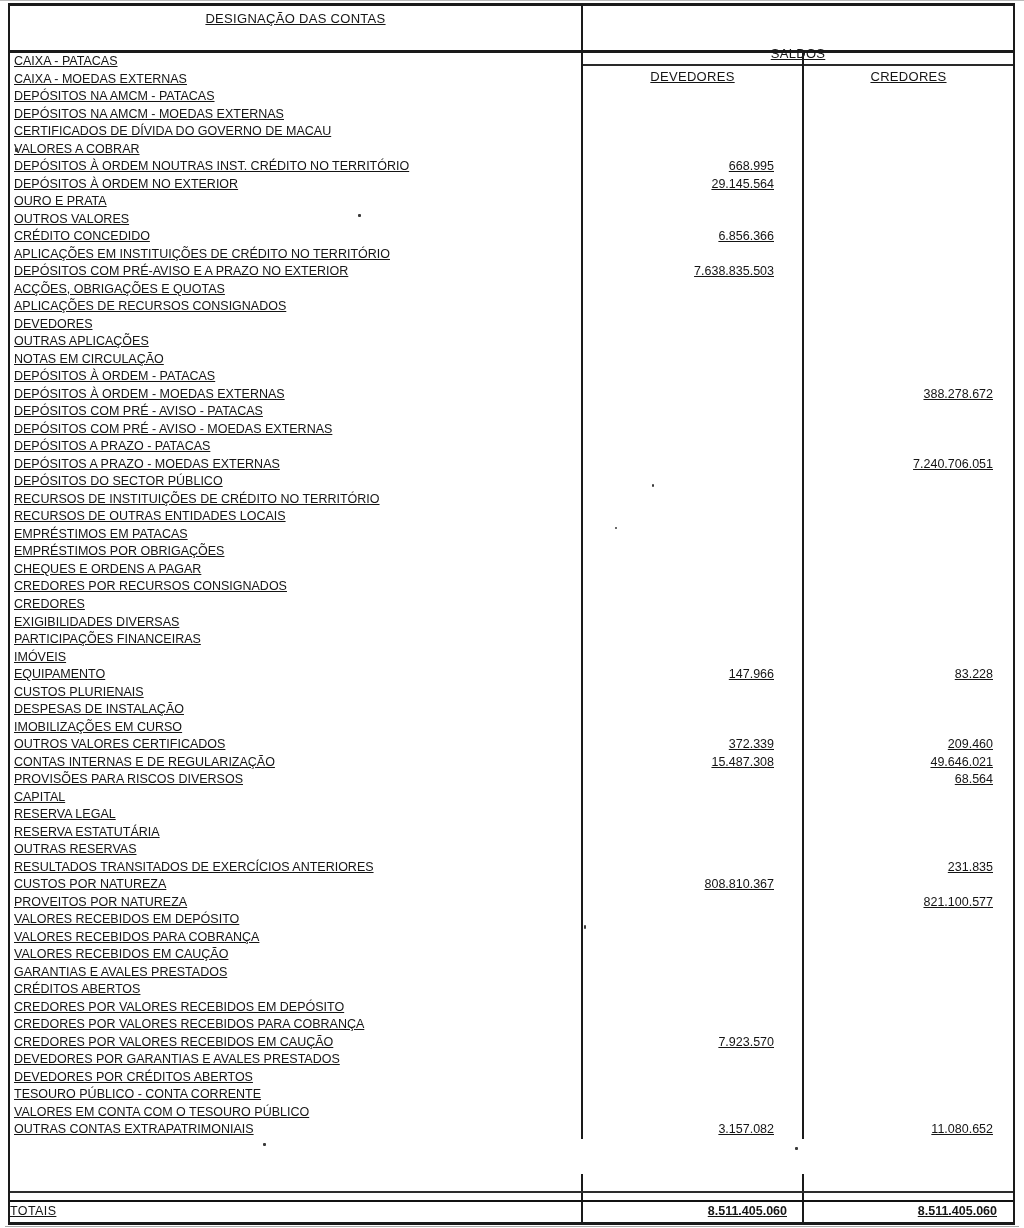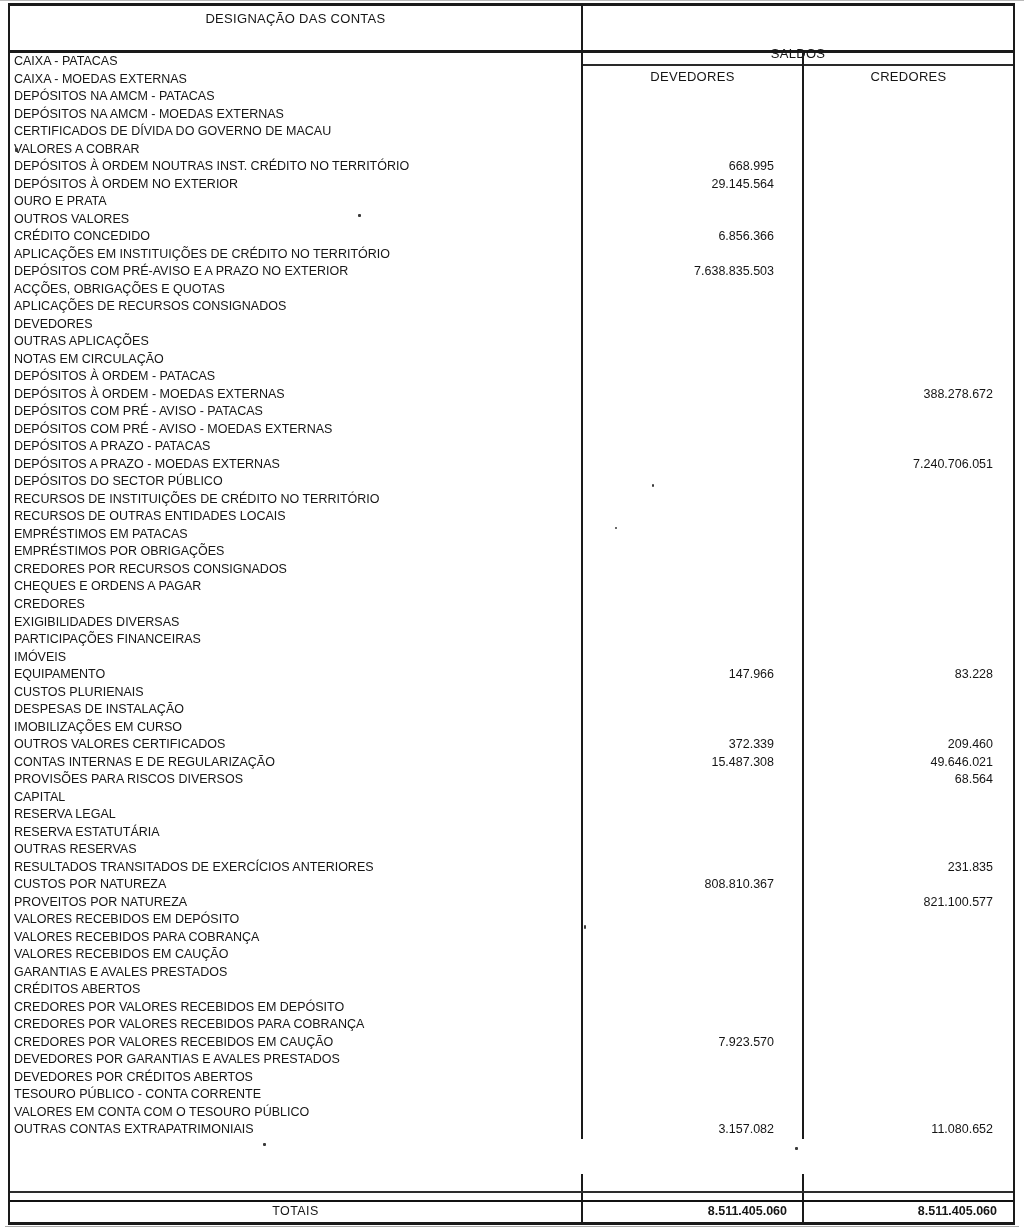--- a/index.html
+++ b/index.html
@@ -24,20 +24,21 @@
     top: 3px;
     width: 1007px;
     height: 1222px;
     border: 2px solid #1a1a1a;
     border-top-width: 3px;
     border-bottom-width: 3px;
     box-sizing: border-box;
     display: flex;
     flex-direction: column;
     background: #fff;
+    text-decoration: underline;
   }
   
   .thead {
     display: flex;
     height: 44px;
     border-bottom: 3px solid #1a1a1a;
     flex: none;
   }
   .th-designation {
     width: 573px;
@@ -139,21 +140,21 @@
     display: grid;
     grid-template-columns: 573px 221px 1fr;
   }
   .totals-row > div {
     box-sizing: border-box;
     line-height: 19px;
     font-size: 12.5px;
   }
   .totals-label {
     border-right: 2px solid #1a1a1a;
-    text-align: center;
+    text-align: left;
     letter-spacing: 0.4px;
   }
   .totals-dev {
     border-right: 2px solid #1a1a1a;
     text-align: right;
     padding-right: 15px;
     font-weight: bold;
     font-size: 13px;
   }
   .totals-cred {
@@ -340,26 +341,26 @@
           <div class="cell label">EMPRÉSTIMOS EM PATACAS</div>
           <div class="cell dev"></div>
           <div class="cell cred"></div>
         </div>
         <div class="row">
           <div class="cell label">EMPRÉSTIMOS POR OBRIGAÇÕES</div>
           <div class="cell dev"></div>
           <div class="cell cred"></div>
         </div>
         <div class="row">
+          <div class="cell label">CHEQUES E ORDENS A PAGAR</div>
+          <div class="cell dev"></div>
+          <div class="cell cred"></div>
+        </div>
+        <div class="row">
           <div class="cell label">CREDORES POR RECURSOS CONSIGNADOS</div>
-          <div class="cell dev"></div>
-          <div class="cell cred"></div>
-        </div>
-        <div class="row">
-          <div class="cell label">CHEQUES E ORDENS A PAGAR</div>
           <div class="cell dev"></div>
           <div class="cell cred"></div>
         </div>
         <div class="row">
           <div class="cell label">CREDORES</div>
           <div class="cell dev"></div>
           <div class="cell cred"></div>
         </div>
         <div class="row">
           <div class="cell label">EXIGIBILIDADES DIVERSAS</div>

